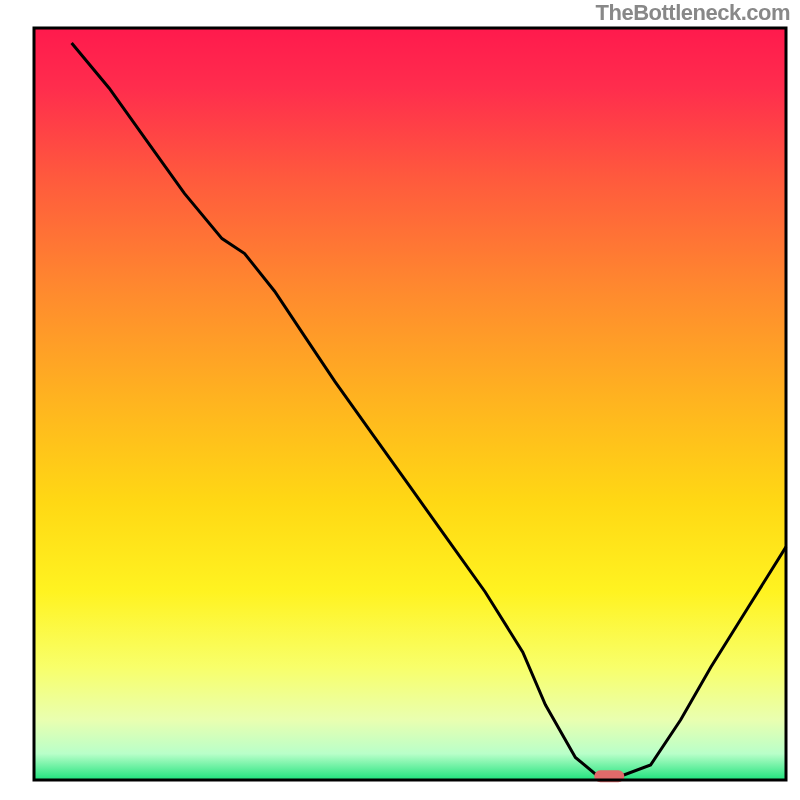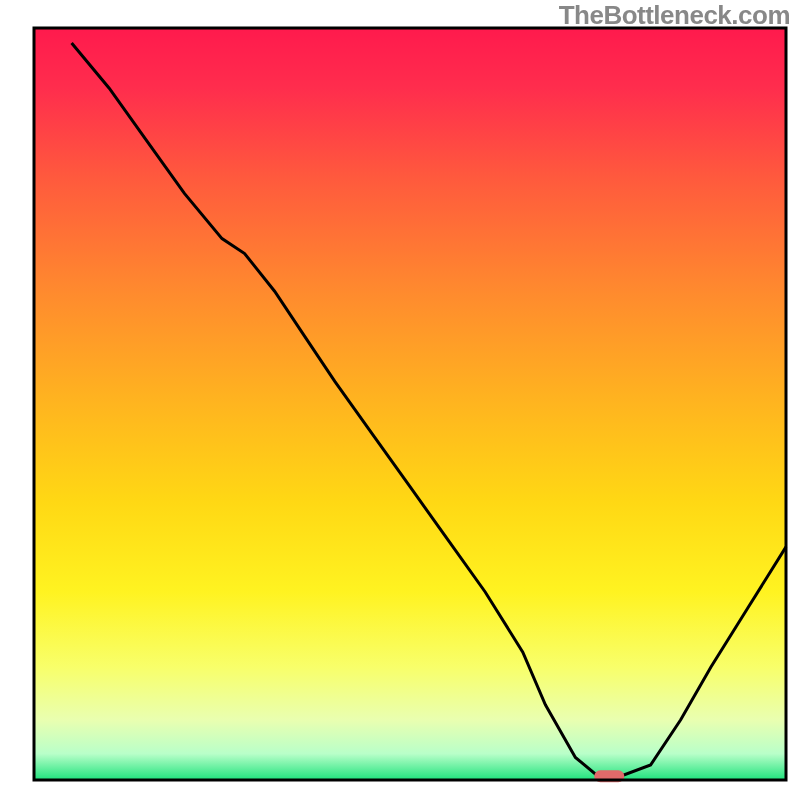--- a/index.html
+++ b/index.html
@@ -12,21 +12,21 @@
   }
   .wrapper {
     width: 800px;
     height: 800px;
     position: relative;
   }
   .watermark {
     position: absolute;
     top: 0;
     right: 10px;
-    font-size: 26px;
+    font-size: 22px;
     font-weight: bold;
     color: #888;
     letter-spacing: -0.5px;
   }
   svg {
     display: block;
   }
 </style>
 </head>
 <body>

